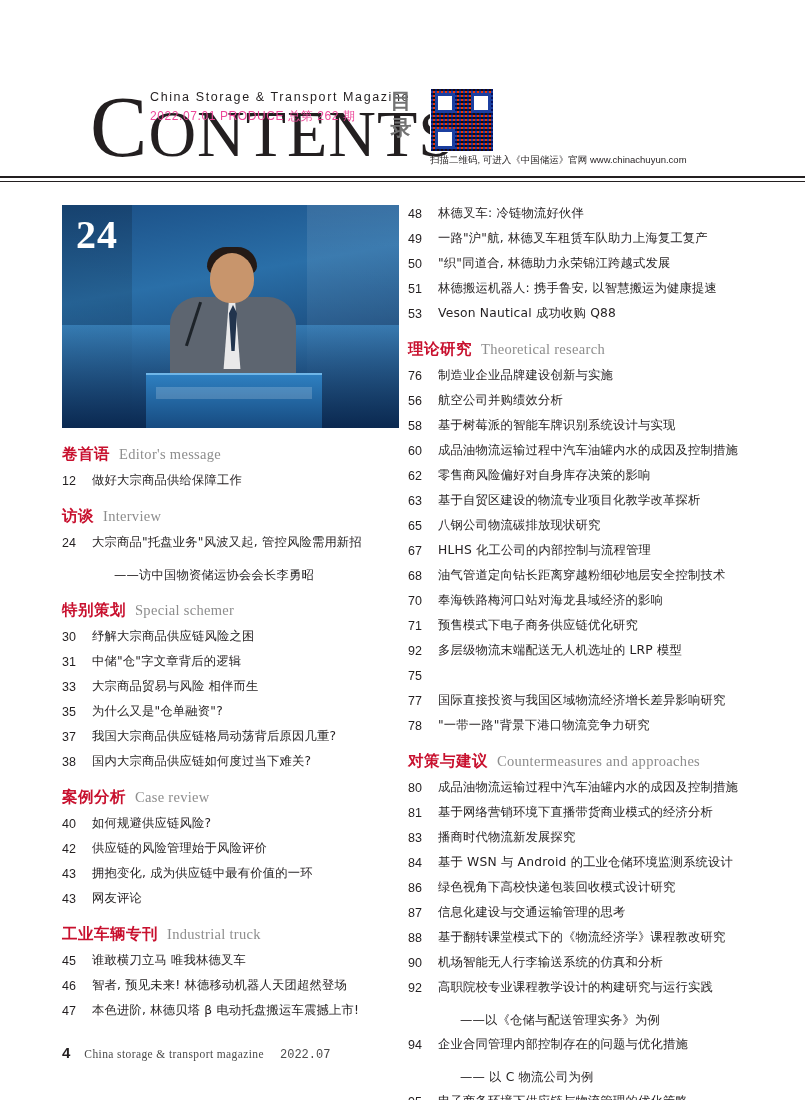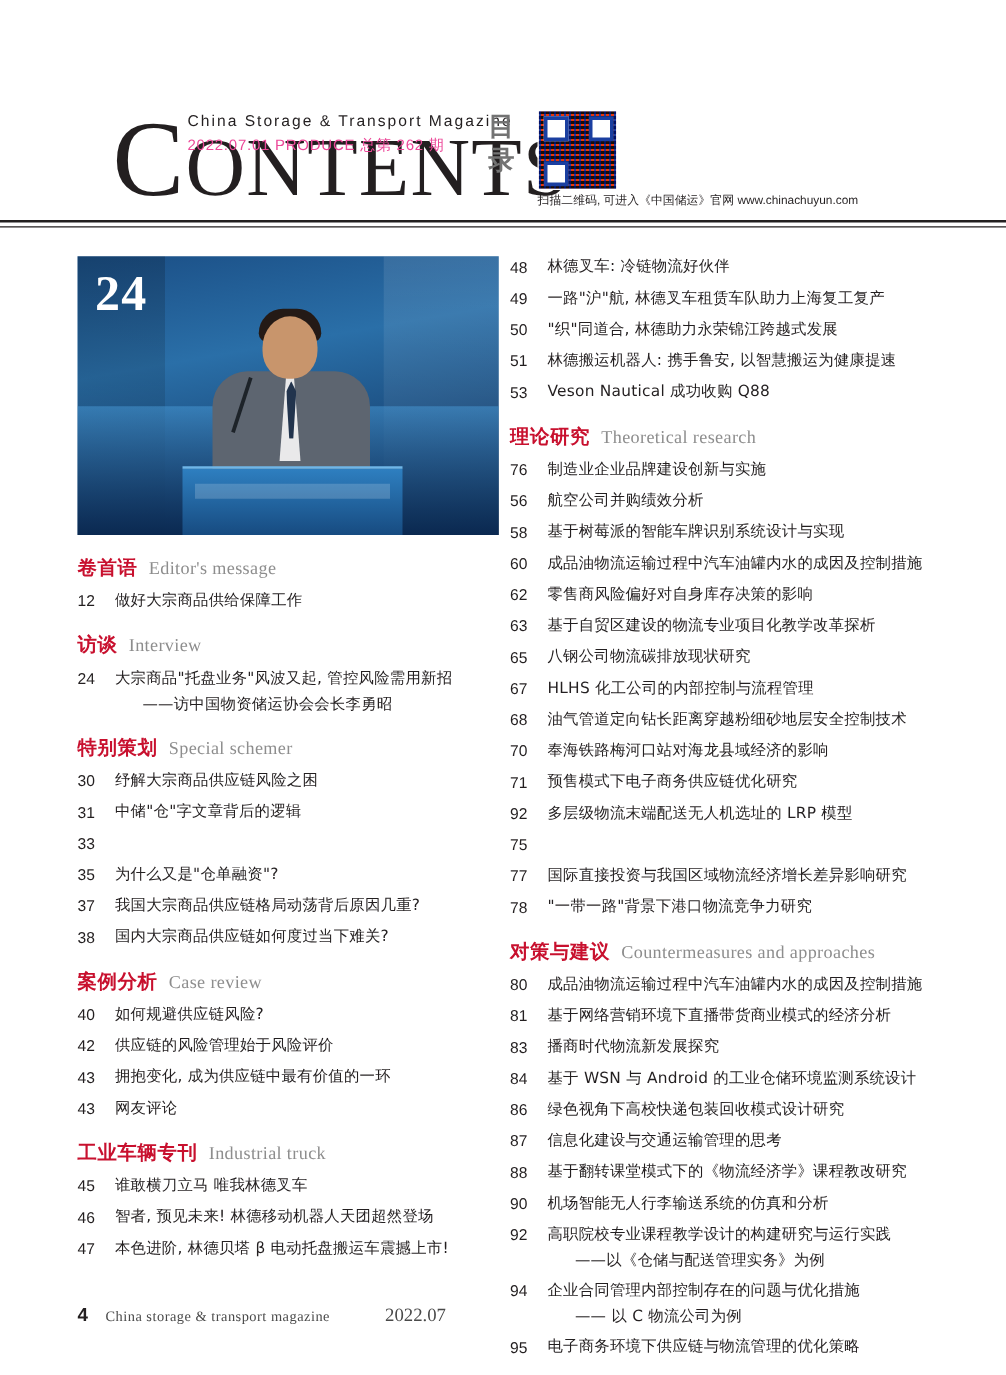--- a/index.html
+++ b/index.html
@@ -294,21 +294,21 @@
   }
   .entry .tt {
     flex: 1 1 auto;
     font-family: "DejaVu Sans", sans-serif;
     font-size: 12.3px;
     color: #231f20;
     letter-spacing: 0.2px;
   }
   .entry .tt .sub {
     display: block;
-    margin-top: 4px;
+    margin-top: 16px;
     padding-left: 22px;
   }
 
   
   .footer {
     position: absolute;
     left: 62px;
     bottom: 38px;
     display: flex;
     align-items: baseline;
@@ -320,24 +320,24 @@
     font-weight: 700;
     color: #231f20;
   }
   .footer .ftxt {
     font-family: "Liberation Serif", serif;
     font-size: 11.5px;
     color: #4a4a4a;
     letter-spacing: 0.4px;
   }
   .footer .fdate {
-    font-family: Liberation Serif, serif;
-    font-size: 15px;
+    font-family: Liberation Mono, monospace;
+    font-size: 12px;
     color: #4a4a4a;
-    margin-left: 30px;
+    margin-left: 2px;
   }
 </style>
 </head>
 <body>
 
 <div class="page">
 
   <div class="masthead">
     <div class="mast-inner">
       <div class="mast-contents"><span class="cap">C</span><span>ONTENTS</span></div>
@@ -401,20 +401,21 @@
       <div class="entry">
           <span class="pg">30</span>
           <span class="tt">纾解大宗商品供应链风险之困</span>
         </div>
       <div class="entry">
           <span class="pg">31</span>
           <span class="tt">中储"仓"字文章背后的逻辑</span>
         </div>
       <div class="entry">
           <span class="pg">33</span>
+          <span class="tt">大宗商品贸易与风险 相伴而生</span>
         </div>
       <div class="entry">
           <span class="pg">35</span>
           <span class="tt">为什么又是"仓单融资"?</span>
         </div>
       <div class="entry">
           <span class="pg">37</span>
           <span class="tt">我国大宗商品供应链格局动荡背后原因几重?</span>
         </div>
       <div class="entry">

